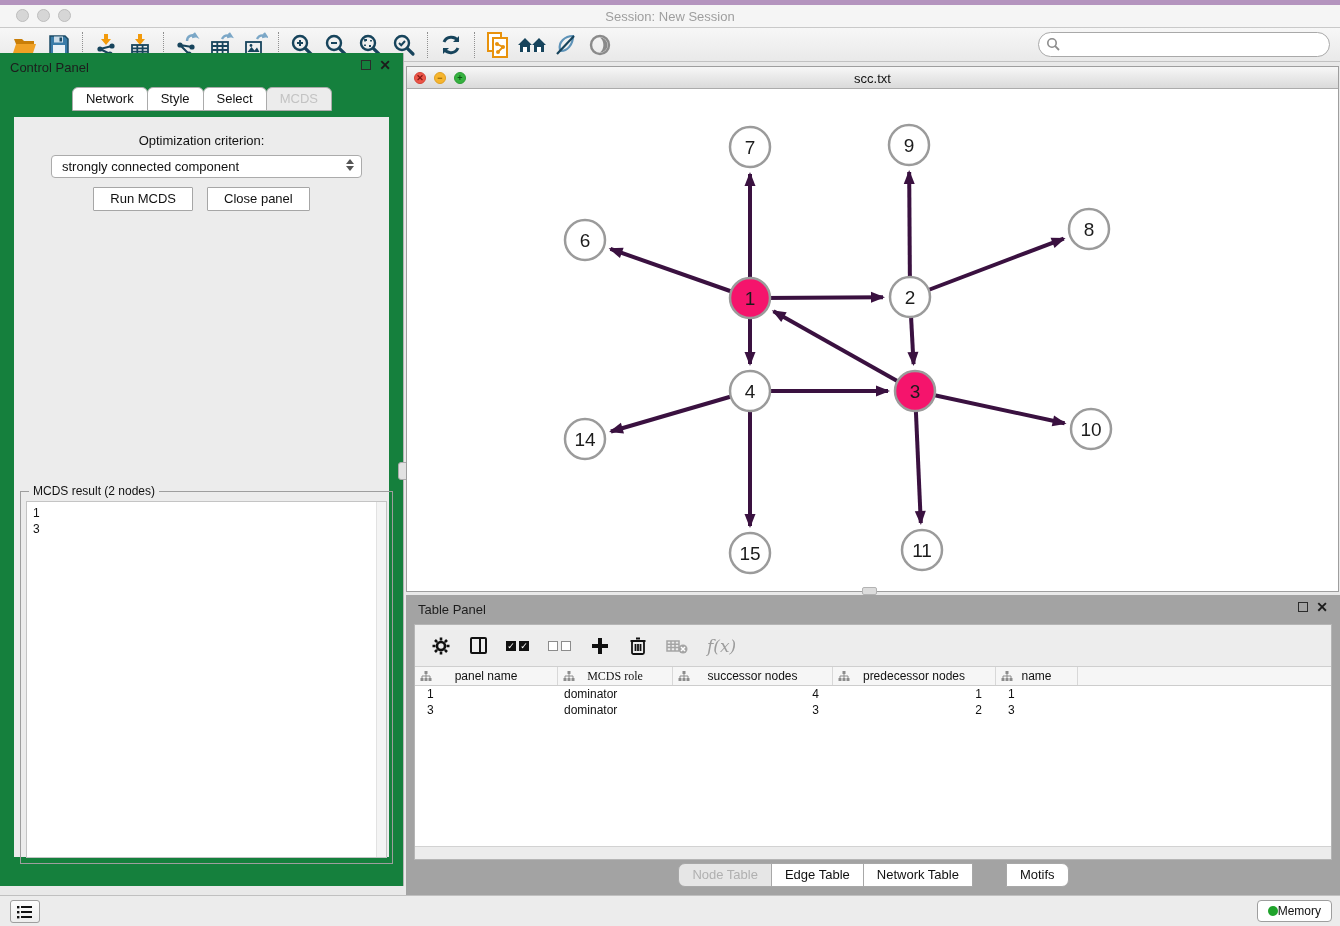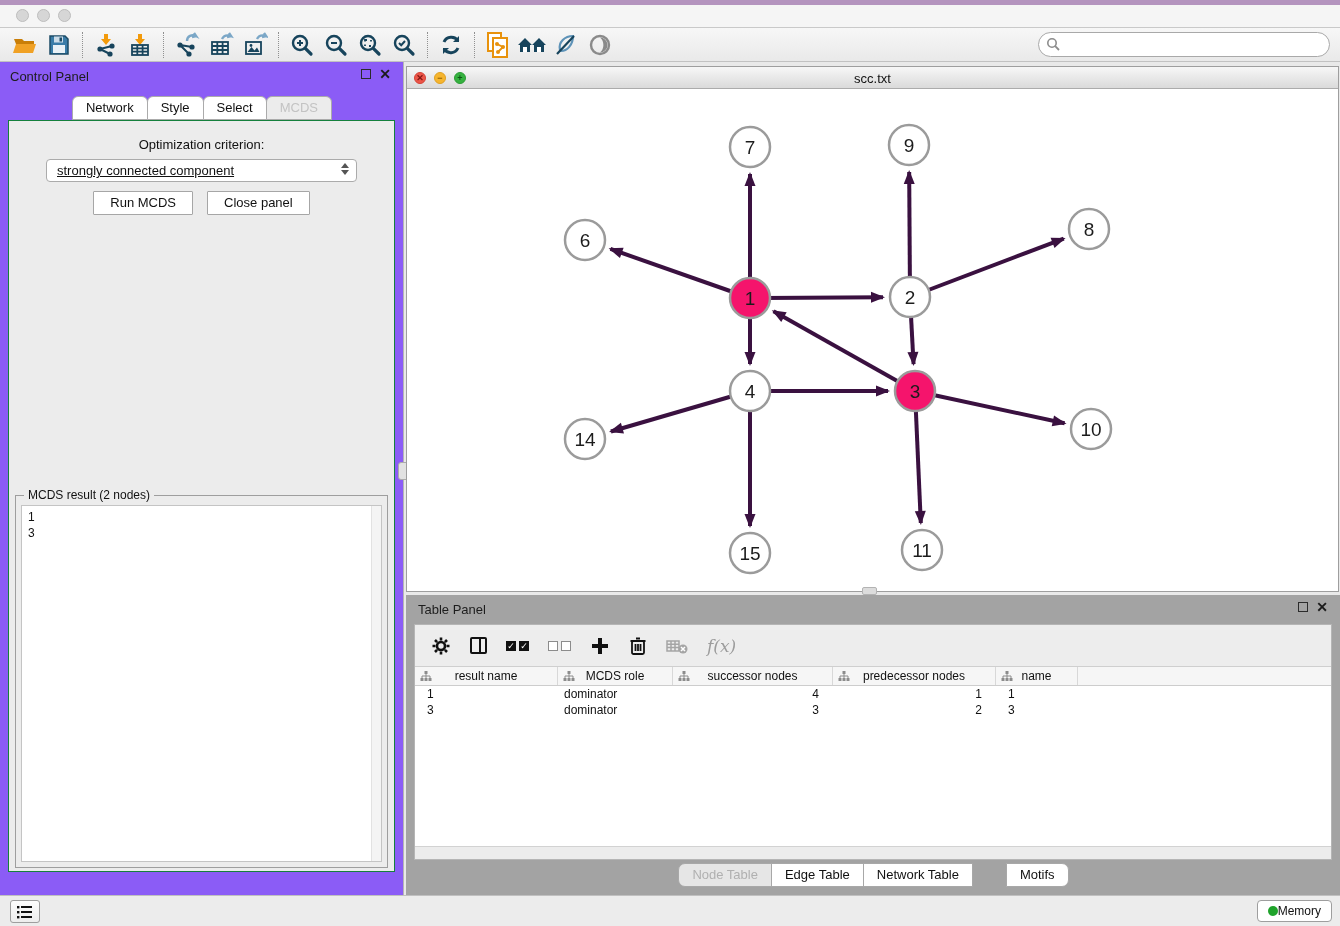--- a/index.html
+++ b/index.html
@@ -21,39 +21,39 @@
     background:linear-gradient(#F7F7F7,#E9E9E9); border-bottom:1px solid #C2C2C2;
     display:flex; align-items:center; padding-left:8px; }
   .tb-btn { width:34px; height:30px; display:flex; align-items:center; justify-content:center; }
   .tb-sep { width:1px; height:26px; border-left:1px dotted #909090; margin:0 6px; }
   .search-wrap { margin-left:auto; margin-right:10px; position:relative; }
   .search-input { width:292px; height:25px; border:1px solid #A9A9A9; border-radius:13px;
     background:#fff; padding:0 10px 0 26px; font-size:13px; outline:none; }
   .search-glass { position:absolute; left:8px; top:5px; }
 
   
-  .control-panel { position:absolute; left:0; top:62px; width:404px; height:833px;
-    background:#8b5cf6; border-right:1px solid #B5B5B5; }
+  .control-panel { position:absolute; left:0; top:53px; width:404px; height:833px;
+    background:#15803d; border-right:1px solid #B5B5B5; }
   .panel-head { position:absolute; left:0; top:0; width:100%; height:28px; }
   .panel-title { position:absolute; left:10px; top:7px; font-size:13px; color:#1d1d1d; }
   .panel-icons { position:absolute; right:12px; top:6px; display:flex; gap:8px; align-items:center; }
   .float-ico { width:10px; height:10px; border:1.6px solid #2b2b2b; background:transparent; }
   .close-ico { font-size:14px; font-weight:bold; color:#1b1b1b; line-height:12px; }
 
   .cp-tabs { position:absolute; left:0; top:34px; width:100%; display:flex; justify-content:center; }
   .tab { border:1px solid #ABABAB; background:#fff; color:#111; font-size:13px;
     padding:3px 13px 4px; margin-right:-1px; border-radius:6px 6px 0 0; position:relative; }
   .tab.active { background:#ECECEC; color:#C3C3C3; }
 
   .cp-content { position:absolute; left:8px; top:58px; width:387px; height:752px;
-    background:#ECECEC; border:1px solid #15803d; }
+    background:#ECECEC; border:6px solid #15803d; }
   .opt-label { position:absolute; left:0; width:100%; top:16px; text-align:center; font-size:13px; color:#111; }
   .dropdown { position:absolute; left:37px; top:38px; width:311px; height:23px; background:#fff;
     border:1px solid #ABABAB; border-radius:4px; font-size:13px; display:flex; align-items:center;
-    padding-left:10px; color:#111;text-decoration:underline; }
+    padding-left:10px; color:#111; }
   .dd-stepper { position:absolute; right:7px; top:3px; display:flex; flex-direction:column; gap:2px; }
   .dd-up { width:0;height:0;border-left:4px solid transparent;border-right:4px solid transparent;border-bottom:5px solid #555; }
   .dd-down { width:0;height:0;border-left:4px solid transparent;border-right:4px solid transparent;border-top:5px solid #555; }
   .btn-row { position:absolute; left:0; top:70px; width:100%; display:flex; justify-content:center; gap:14px; }
   .btn { background:#fff; border:1px solid #A6A6A6; border-radius:1px; font-size:13px;
     padding:3px 16px 4px; color:#111; }
 
   .result-group { position:absolute; left:6px; top:374px; width:373px; height:373px;
     border:1px solid #9E9E9E; }
   .result-legend { position:absolute; left:8px; top:-8px; background:#ECECEC; padding:0 4px;
@@ -129,20 +129,21 @@
 
 <div class="app">
 
   <div class="titlebar">
     <div class="accent"></div>
     <div class="tl-group">
       <div class="tl"></div>
       <div class="tl"></div>
       <div class="tl"></div>
     </div>
+    <div class="main-title">Session: New Session</div>
   </div>
 
   <div class="toolbar">
     <div class="tb-btn">
       <svg width="26" height="24" viewBox="0 0 26 24">
         <path d="M2 6 h8 l2 2 h10 v3 H4 z" fill="#C97E08"></path>
         <path d="M4 11 h20 l-3 9 H1 z" fill="#F0A125"></path>
       </svg>
     </div>
     <div class="tb-btn">
@@ -441,23 +442,23 @@
       <div class="tp-table">
         <div class="tp-hrow" id="tp-hrow">
             <div class="tp-hcell" style="width: 143px;">
               <svg width="12" height="11" viewBox="0 0 12 11">
                 <rect x="4.5" y="0" width="3" height="3" fill="#8C8C8C"></rect>
                 <path d="M6 3 v2 M2 5 h8 M2 5 v2 M6 5 v2 M10 5 v2" stroke="#8C8C8C" stroke-width="1"></path>
                 <rect x="0.5" y="7" width="3" height="3" fill="#8C8C8C"></rect>
                 <rect x="4.5" y="7" width="3" height="3" fill="#8C8C8C"></rect>
                 <rect x="8.5" y="7" width="3" height="3" fill="#8C8C8C"></rect>
               </svg>
-              <span>result name</span>
-            </div>
-            <div class="tp-hcell" style="width: 115px;">
+              <span>panel name</span>
+            </div>
+            <div class="tp-hcell" style="width: 115px; font-family: Liberation Serif, serif;">
               <svg width="12" height="11" viewBox="0 0 12 11">
                 <rect x="4.5" y="0" width="3" height="3" fill="#8C8C8C"></rect>
                 <path d="M6 3 v2 M2 5 h8 M2 5 v2 M6 5 v2 M10 5 v2" stroke="#8C8C8C" stroke-width="1"></path>
                 <rect x="0.5" y="7" width="3" height="3" fill="#8C8C8C"></rect>
                 <rect x="4.5" y="7" width="3" height="3" fill="#8C8C8C"></rect>
                 <rect x="8.5" y="7" width="3" height="3" fill="#8C8C8C"></rect>
               </svg>
               <span>MCDS role</span>
             </div>
             <div class="tp-hcell" style="width: 160px;">

